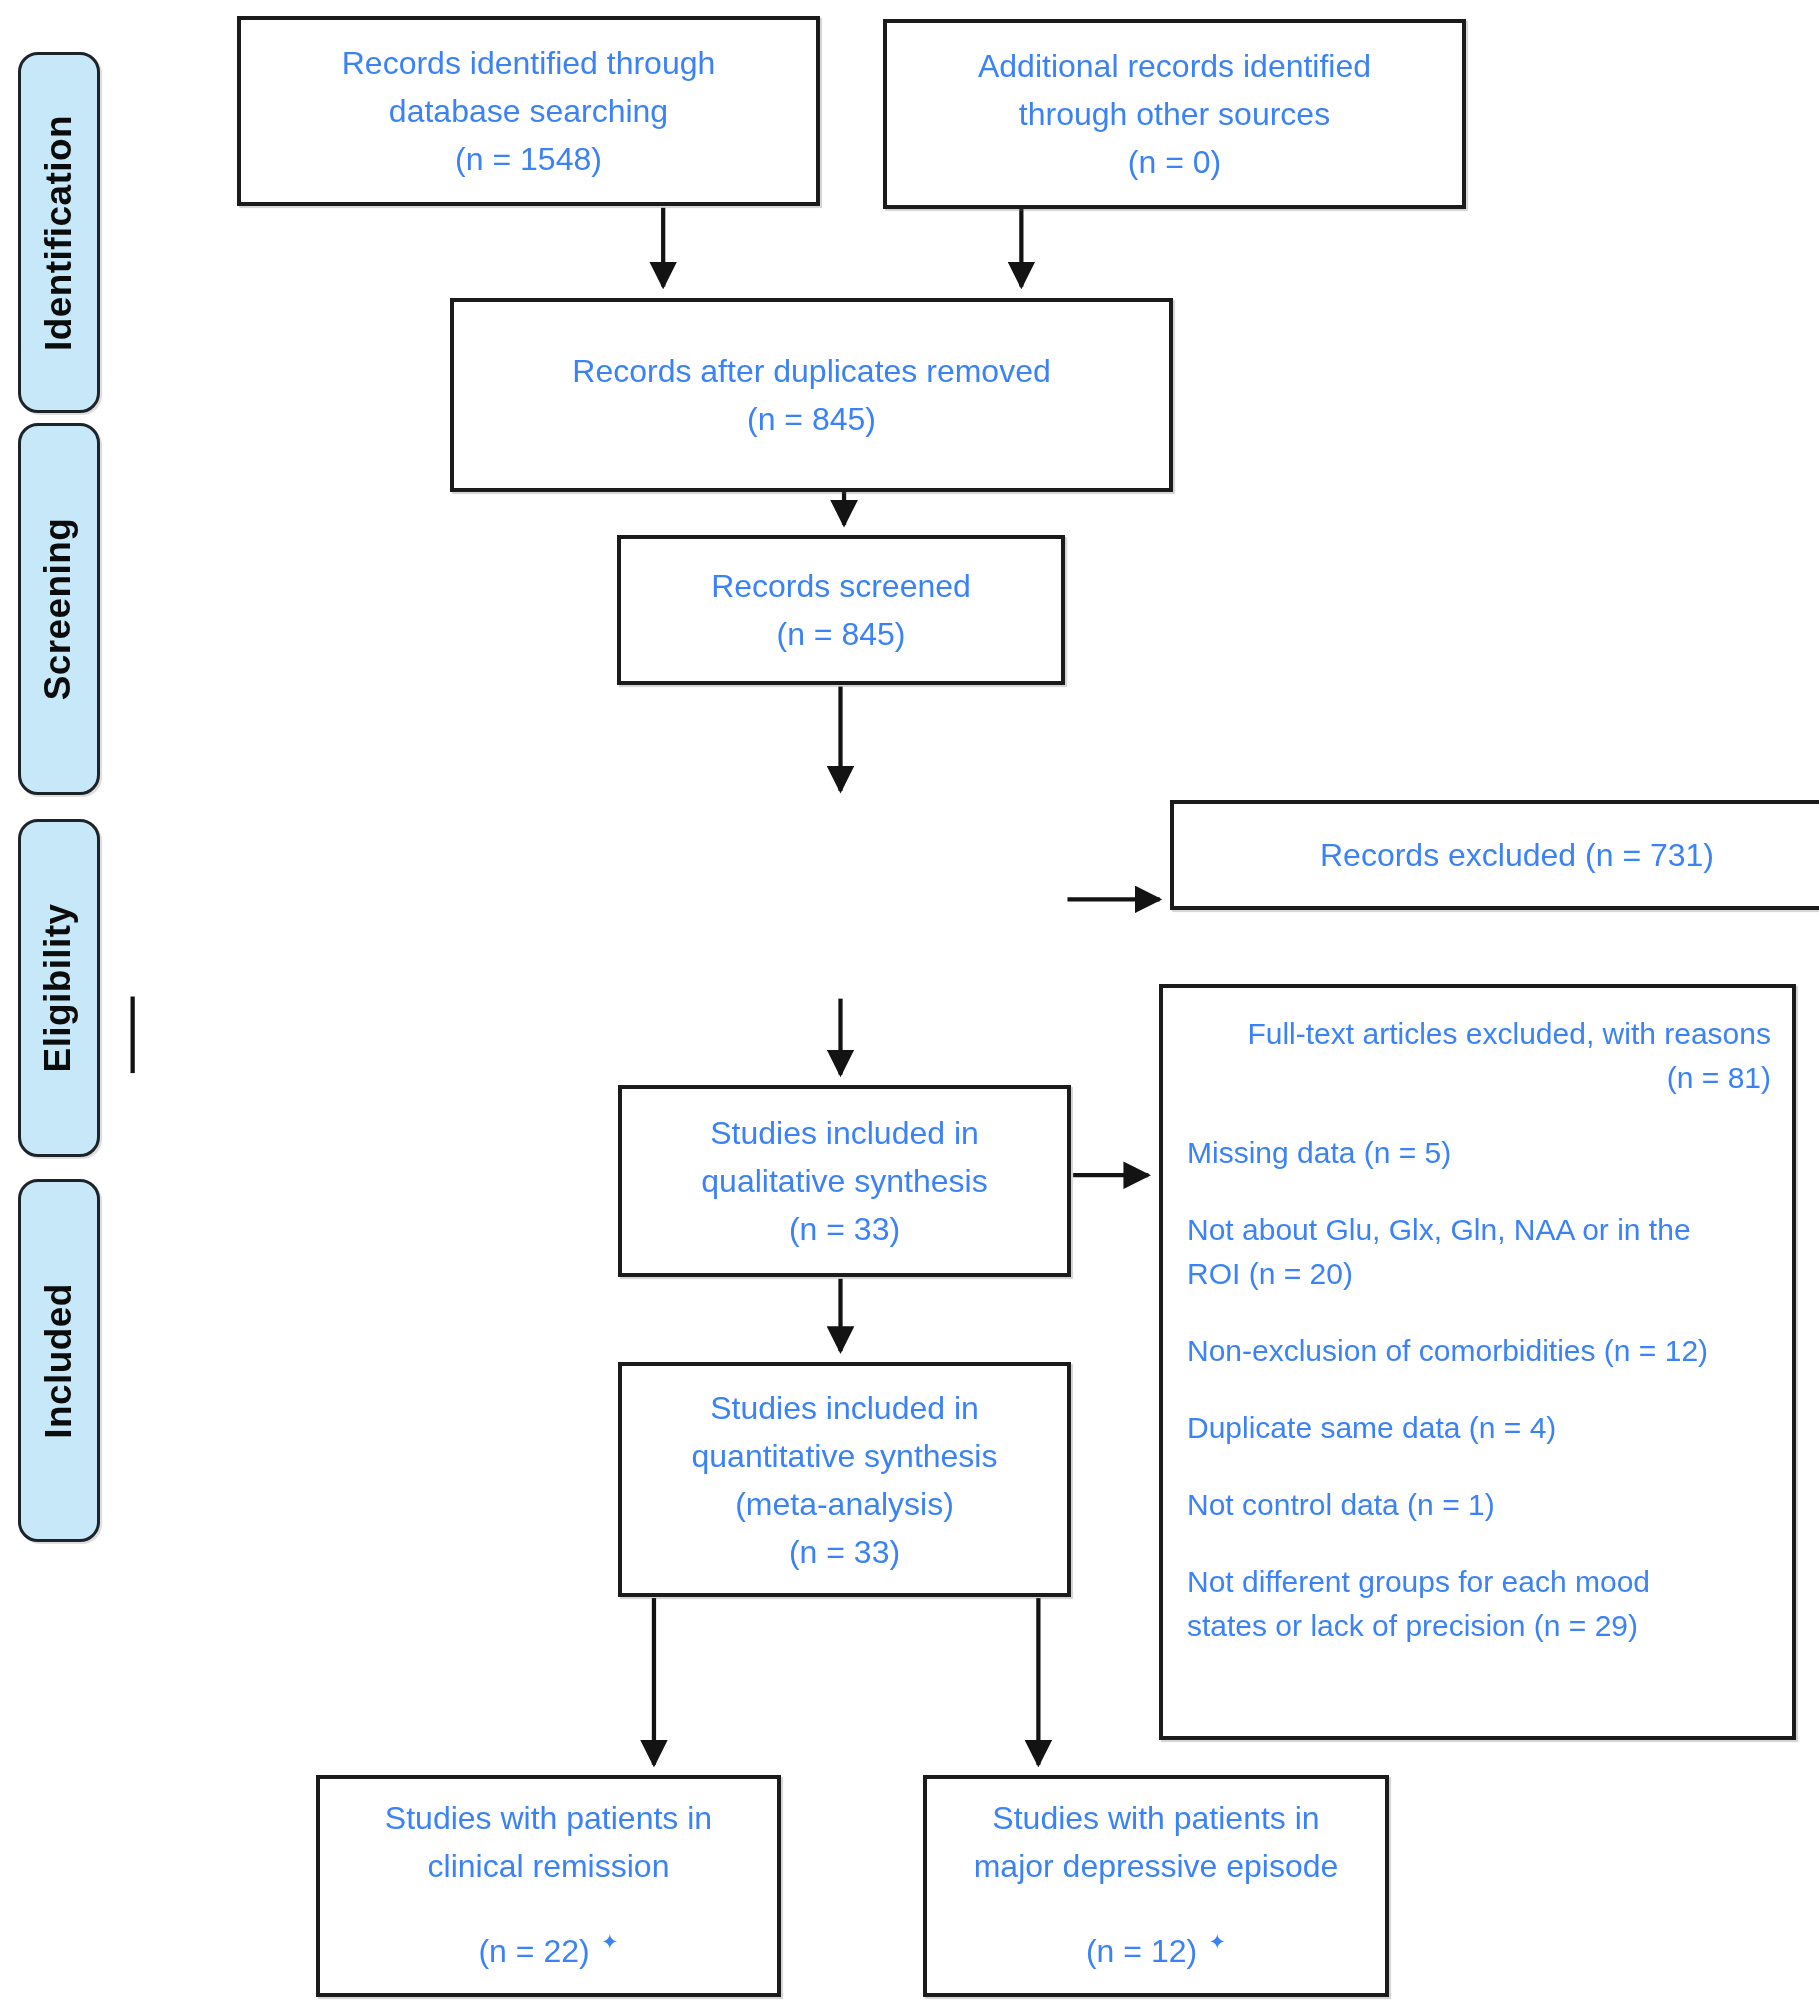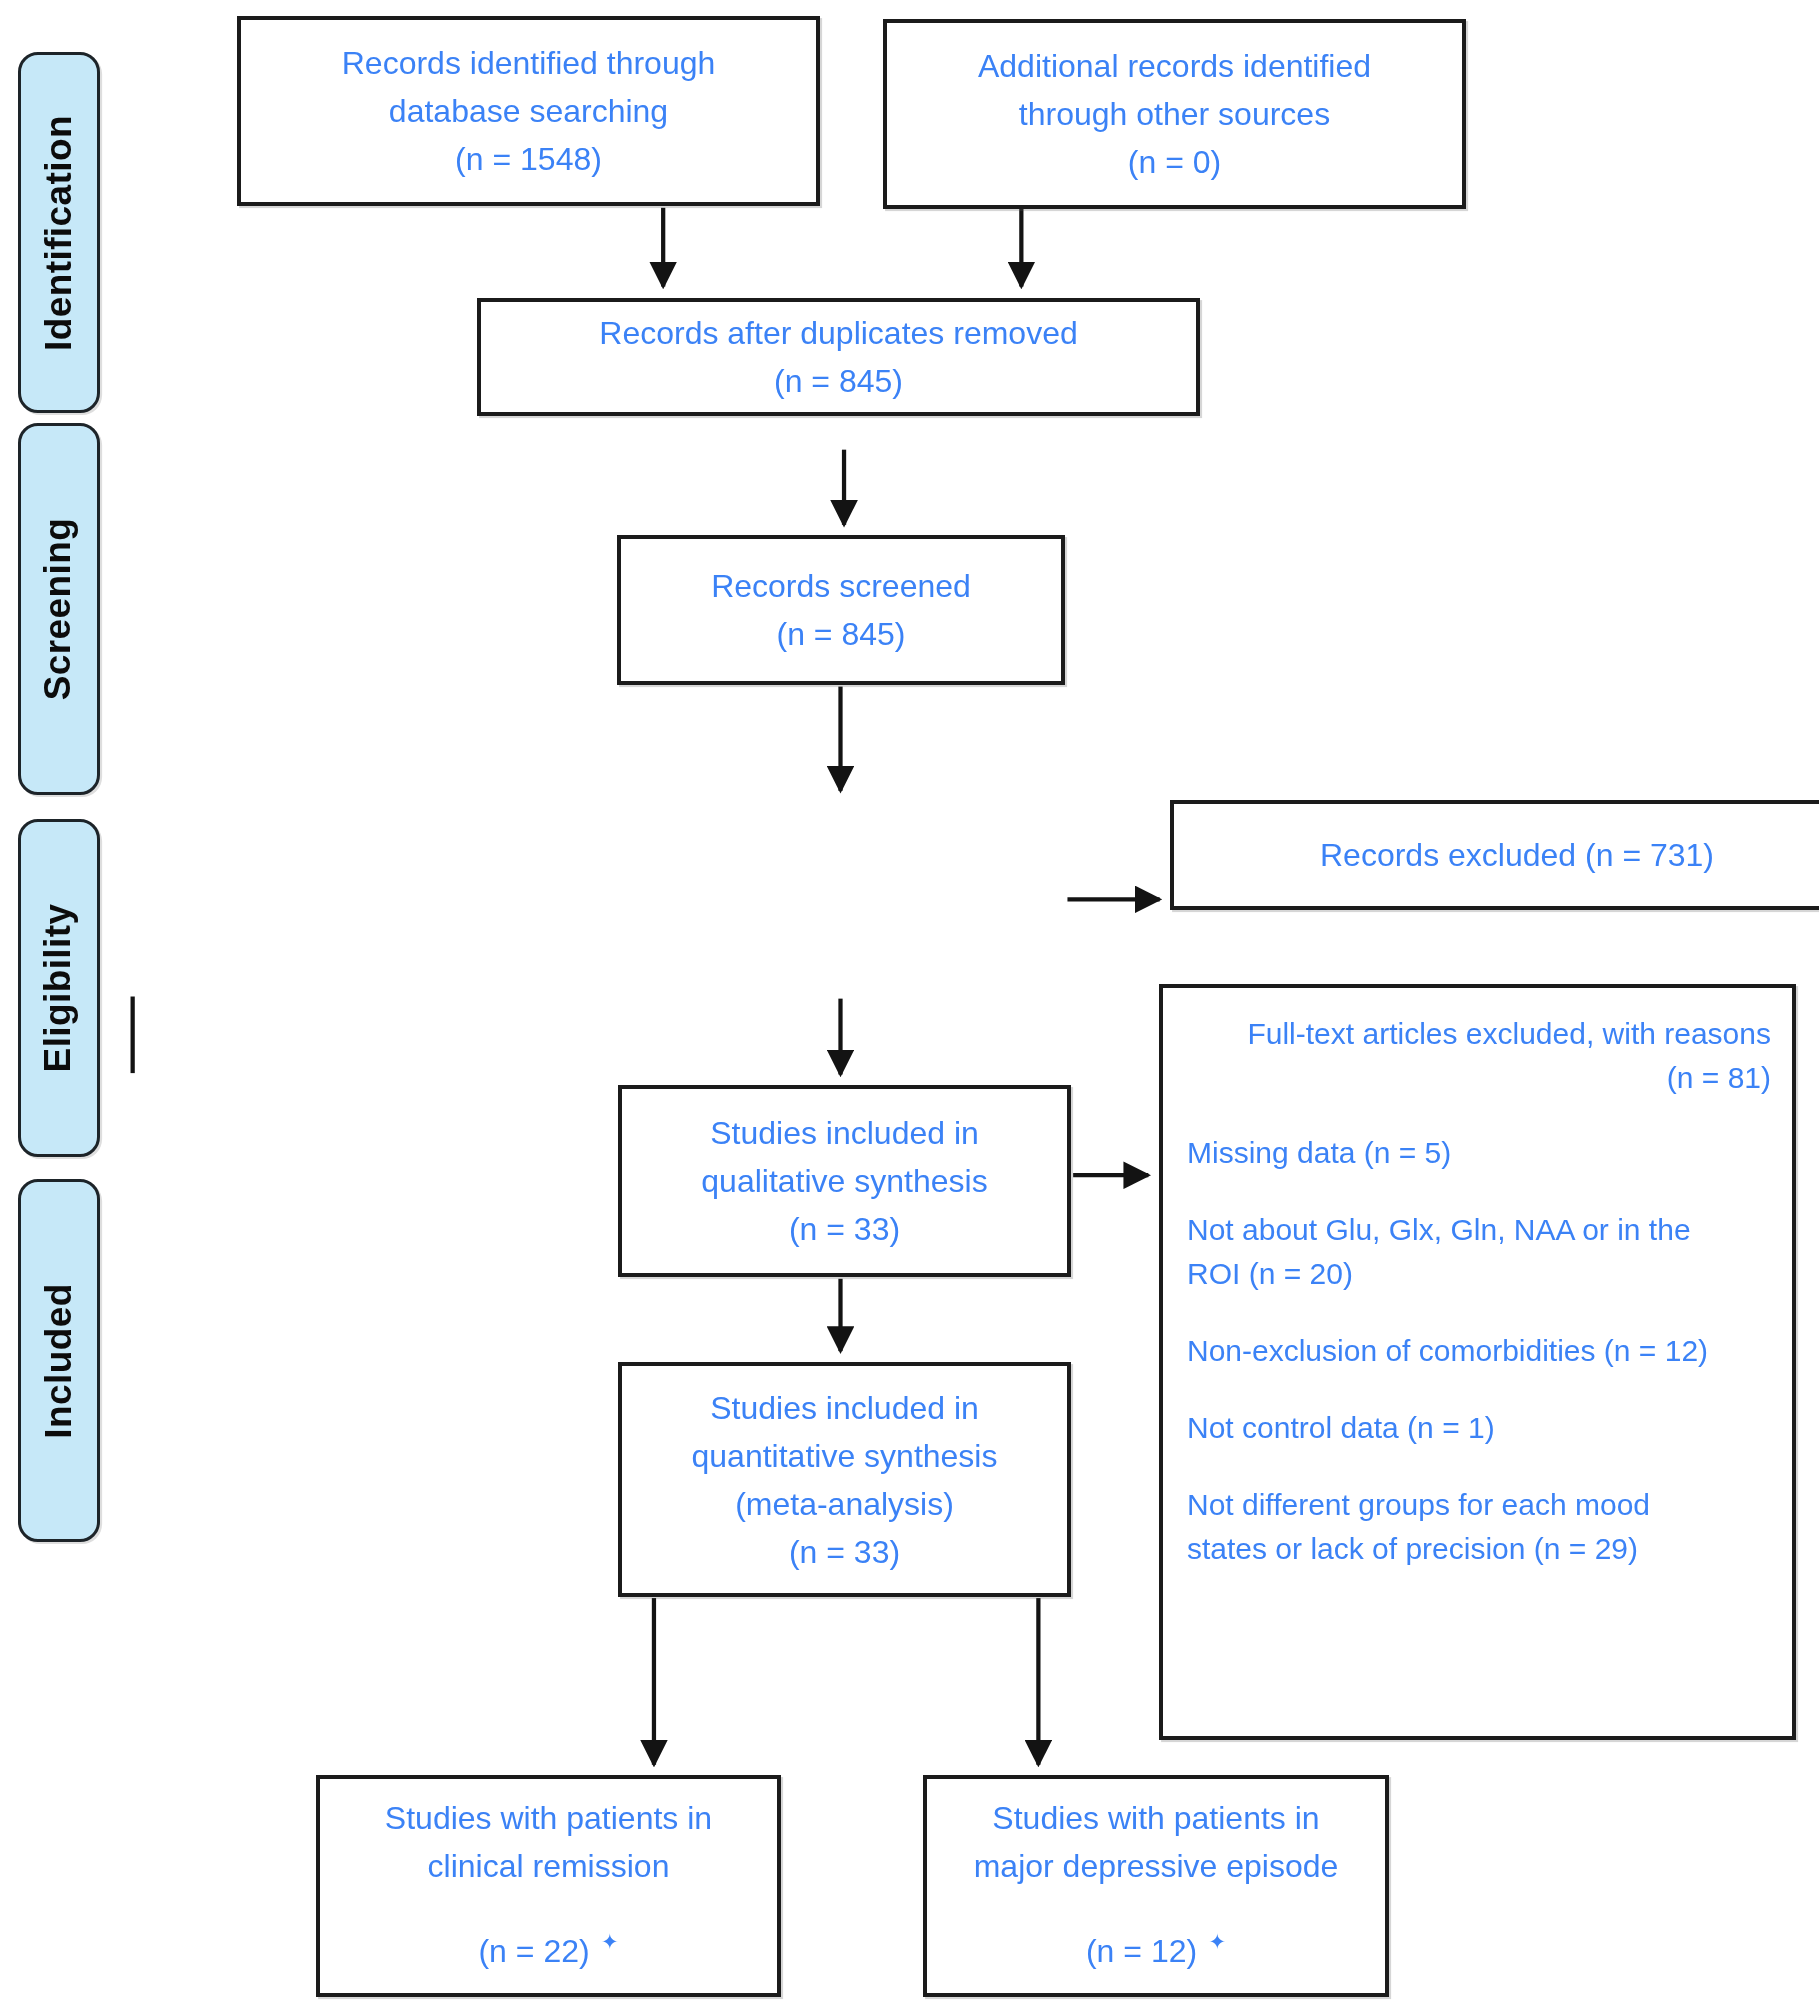--- a/index.html
+++ b/index.html
@@ -130,21 +130,21 @@
     <span class="line">Records identified through</span>
     <span class="line">database searching</span>
     <span class="line">(n = 1548)</span>
   </div>
   <div class="box" style="left:883px;top:11px;width:583px;height:190px;margin-top:8px;">
     <span class="line">Additional records identified</span>
     <span class="line">through other sources</span>
     <span class="line">(n = 0)</span>
   </div>
 
-  <div class="box" style="left:477px;top:298px;width:723px;height:118px;">
+  <div class="box" style="left:450px;top:298px;width:723px;height:194px;">
     <span class="line">Records after duplicates removed</span>
     <span class="line">(n = 845)</span>
   </div>
 
   <div class="box" style="left:617px;top:535px;width:448px;height:150px;">
     <span class="line">Records screened</span>
     <span class="line">(n = 845)</span>
   </div>
 
 
@@ -159,20 +159,23 @@
     </div>
     <p>
       <span>Missing data (n = 5)</span>
     </p>
     <p>
       <span>Not about Glu, Glx, Gln, NAA or in the</span>
       <span>ROI (n = 20)</span>
     </p>
     <p>
       <span>Non-exclusion of comorbidities (n = 12)</span>
+    </p>
+    <p>
+      <span>Duplicate same data (n = 4)</span>
     </p>
     <p>
       <span>Not control data (n = 1)</span>
     </p>
     <p>
       <span>Not different groups for each mood</span>
       <span>states or lack of precision (n = 29)</span>
     </p>
   </div>
 

